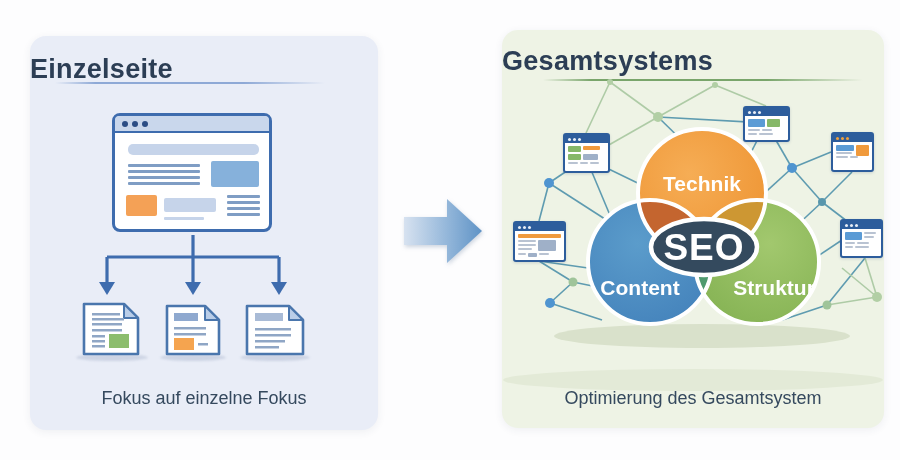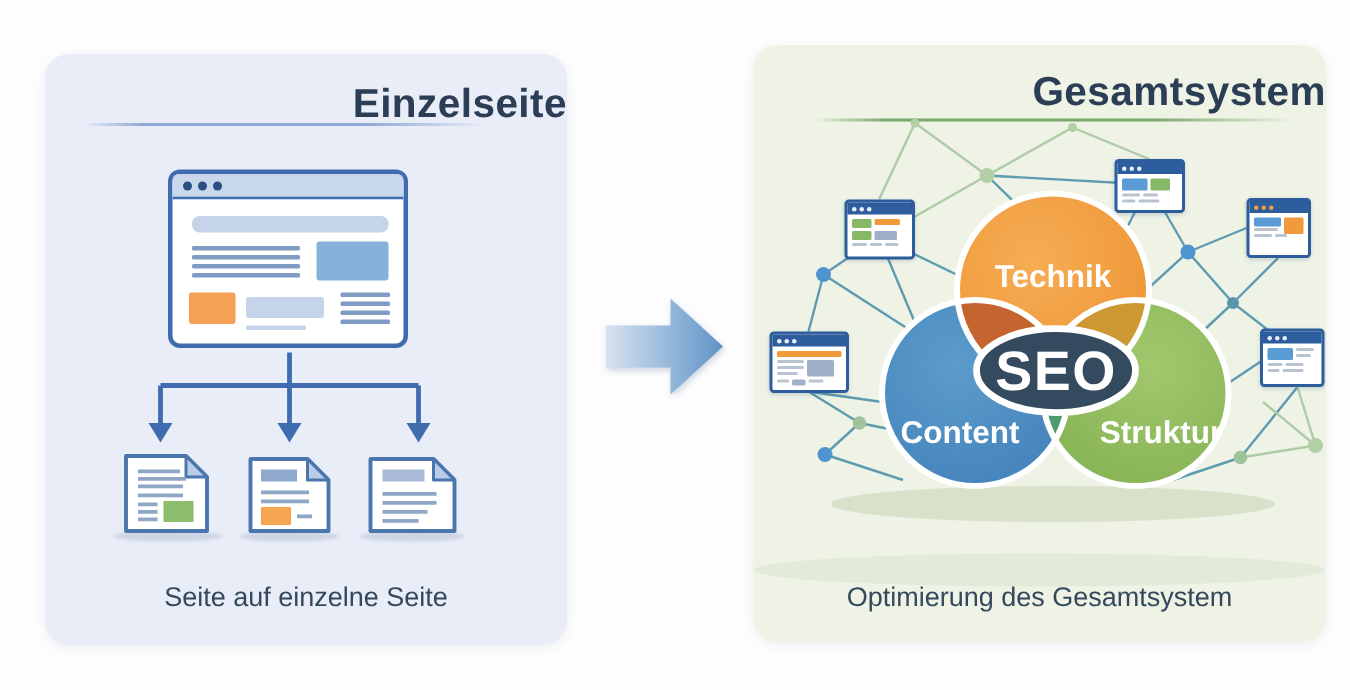--- a/index.html
+++ b/index.html
@@ -2,21 +2,21 @@
 <html><head>
 <meta charset="utf-8">
 <style>
   html,body{margin:0;padding:0;background:#fdfdfe;}
   .canvas{position:relative;width:900px;height:460px;background:#fdfdfe;overflow:hidden;
           font-family:"Liberation Sans",sans-serif;}
   
   .panel{position:absolute;border-radius:16px;box-shadow:0 2px 8px rgba(40,60,90,.07);}
   .panel-left{left:30px;top:36px;width:348px;height:394px;background:#e9edf7;}
   .panel-right{left:502px;top:30px;width:382px;height:398px;background:#eef3e5;}
-  .panel-title{position:absolute;left:0;right:0;text-align:right;font-size:27px;font-weight:600;
+  .panel-title{position:absolute;left:0;right:0;text-align:left;font-size:27px;font-weight:600;
                color:#2c3e55;letter-spacing:.3px;}
   .panel-left .panel-title{top:18px;}
   .panel-right .panel-title{top:16px;}
   .title-rule{position:absolute;height:2px;border-radius:1px;}
   .rule-blue{left:25px;top:46px;width:270px;
              background:linear-gradient(to right,rgba(130,150,200,0),#8ea9d6 15%,#8ea9d6 70%,rgba(130,150,200,0));}
   .rule-green{left:41px;top:49px;width:320px;
               background:linear-gradient(to right,rgba(110,150,100,0),#79a56b 15%,#79a56b 70%,rgba(110,150,100,0));}
   .panel-caption{position:absolute;left:0;right:0;text-align:center;font-size:18px;color:#35495e;}
   .panel-left .panel-caption{top:352px;}
@@ -136,36 +136,36 @@
       <polygon points="46,4 60,18 46,18" fill="#b9cde8" stroke="#4a76ad" stroke-width="2" stroke-linejoin="round"></polygon>
       <rect x="12" y="11" width="28" height="8" fill="#a9bbd6"></rect>
       <g fill="#8fa6c5">
         <rect x="12" y="26" width="36" height="2.5"></rect>
           <rect x="12" y="32" width="36" height="2.5"></rect>
         <rect x="12" y="38" width="30" height="2.5"></rect>
           <rect x="12" y="44" width="24" height="2.5"></rect>
       </g>
     </svg>
 
-    <div class="panel-caption">Seite auf einzelne Seite</div>
+    <div class="panel-caption">Fokus auf einzelne Fokus</div>
   </div>
 
   <svg class="svg-abs" style="left:403px;top:197px;filter:drop-shadow(1px 2px 2px rgba(60,90,130,.25));" width="82" height="68">
     <defs>
       <linearGradient id="arrowGrad" x1="0" y1="0" x2="1" y2="0">
         <stop offset="0" stop-color="#d7e2f0"></stop>
         <stop offset="0.55" stop-color="#94b7da"></stop>
         <stop offset="1" stop-color="#5f93c6"></stop>
       </linearGradient>
     </defs>
     <polygon points="1,20 44,20 44,2 79,34 44,66 44,48 1,48" fill="url(#arrowGrad)"></polygon>
   </svg>
 
   <div class="panel panel-right" style="overflow:hidden;">
-    <div class="panel-title">Gesamtsystem</div>
+    <div class="panel-title">Gesamtsystems</div>
     <div class="title-rule rule-green"></div>
 
     <svg class="svg-abs" width="382" height="398">
       <defs>
         <clipPath id="clipOrange">
             <circle cx="200" cy="163" r="64"></circle>
           </clipPath>
         <clipPath id="clipBlue">
             <circle cx="148" cy="232" r="62"></circle>
           </clipPath>

